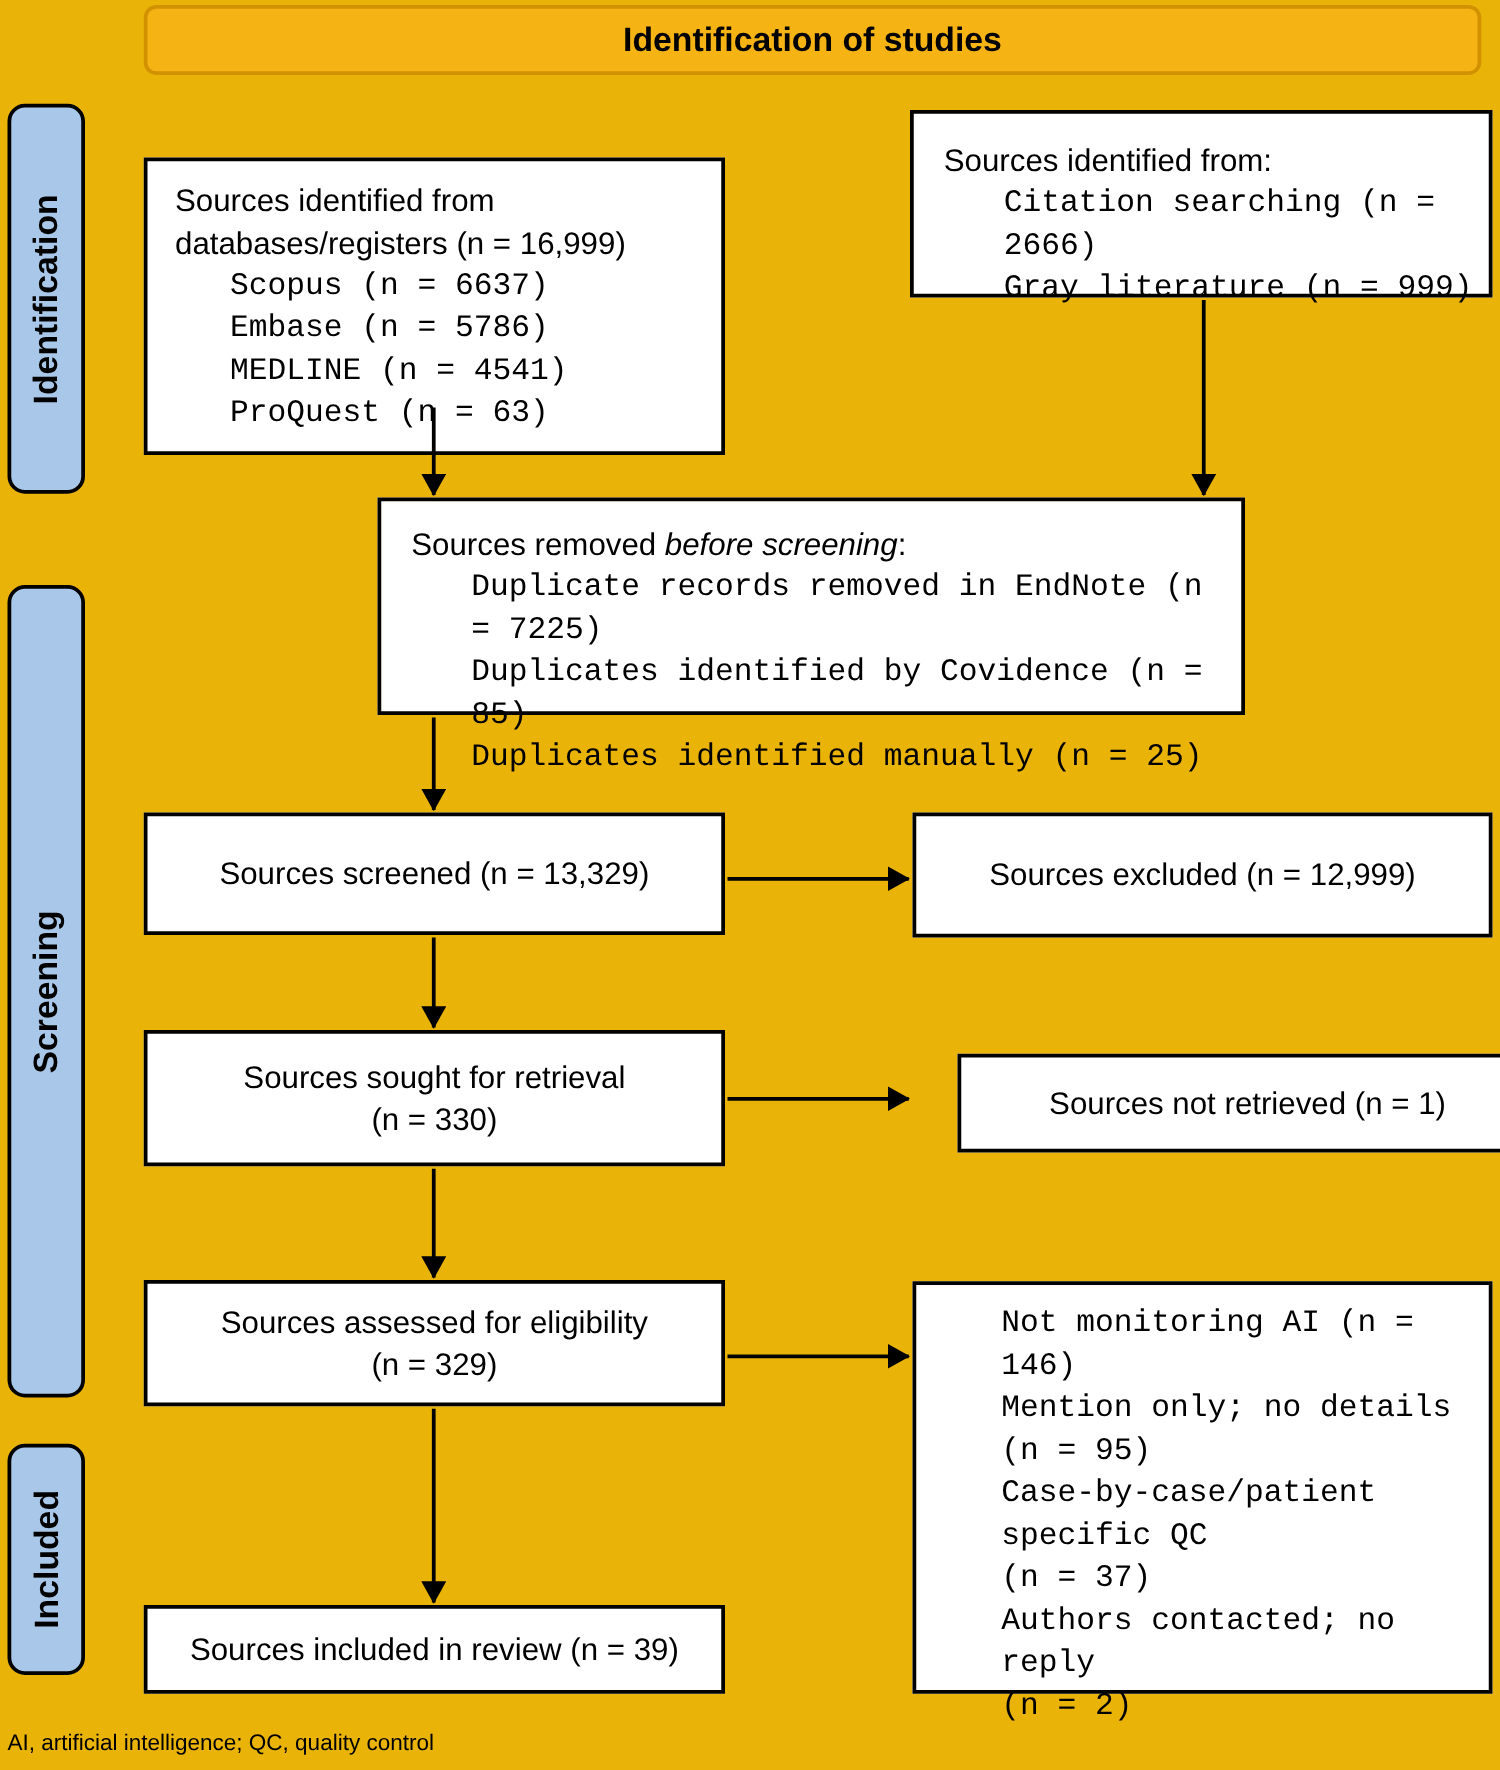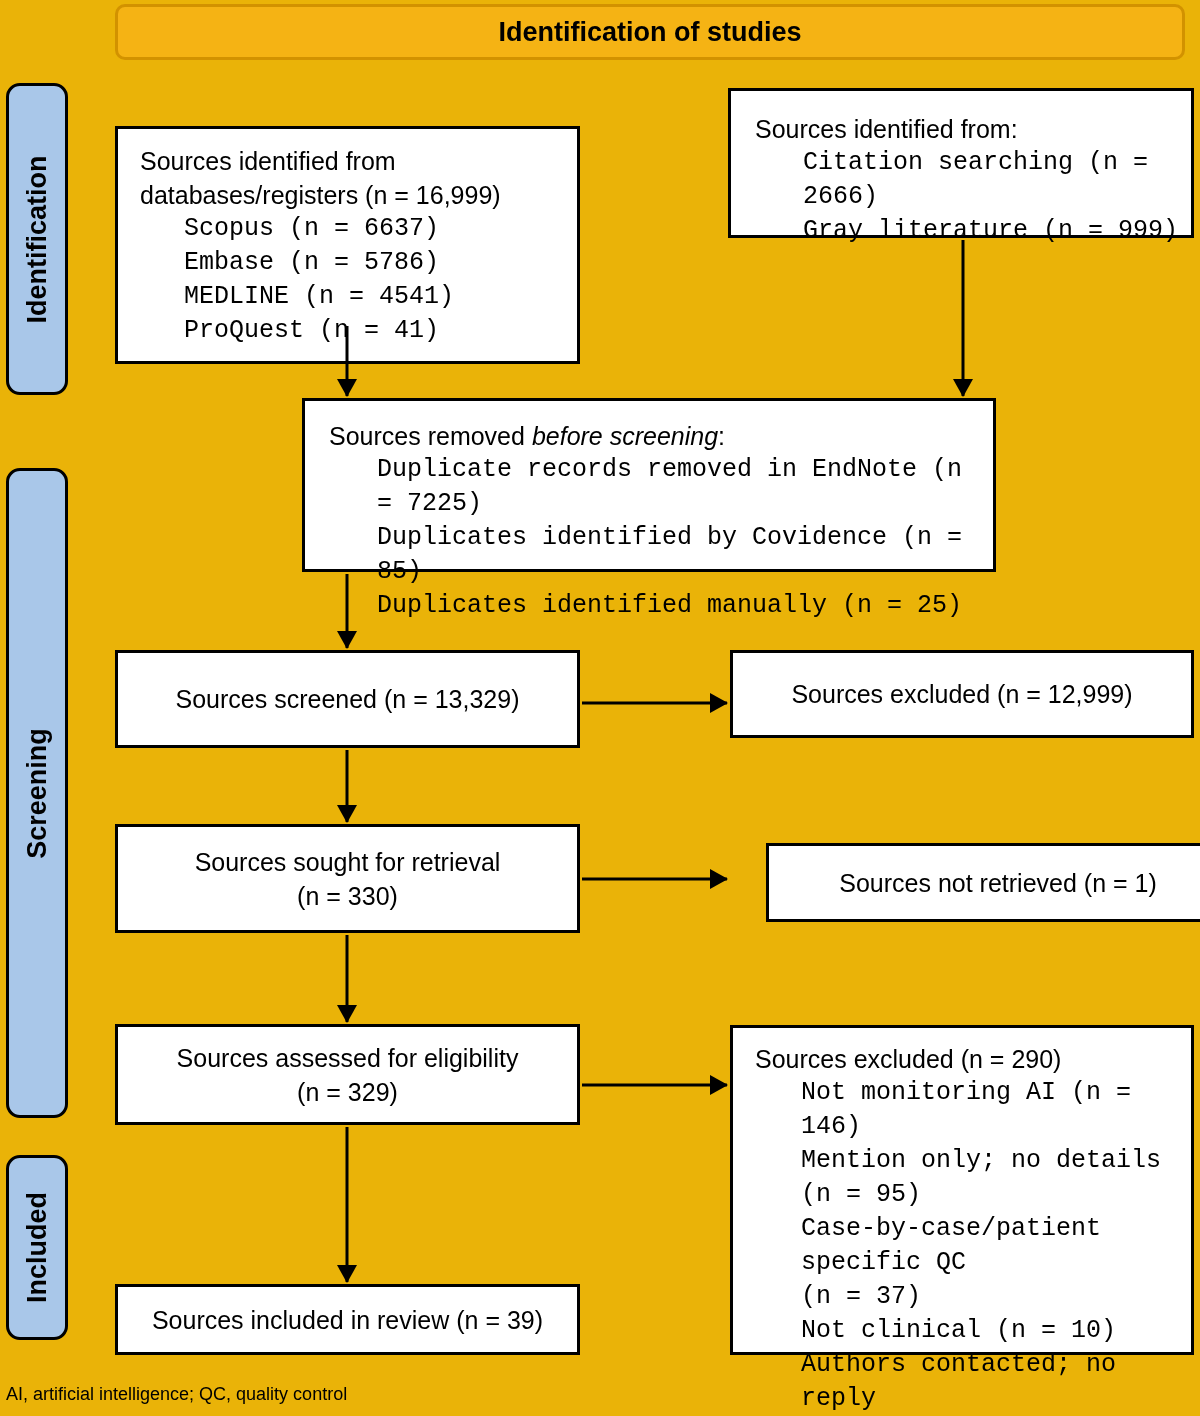--- a/index.html
+++ b/index.html
@@ -50,21 +50,21 @@
   }
   .pre { white-space: pre-line; }
   .box-item { white-space: pre-line; font-family: Liberation Mono, monospace; }
   .b-databases { left: 115px; top: 86px; width: 465px; height: 238px; padding: 15px 10px 0 22px; margin-top: 40px; }
   .b-databases .box-item { padding-left: 44px; }
   .b-other { left: 728px; top: 88px; width: 466px; height: 150px; padding: 21px 10px 0 24px; }
   .b-other .box-item { padding-left: 48px; }
   .b-removed { left: 302px; top: 398px; width: 694px; height: 174px; padding: 18px 10px 0 24px; }
   .b-removed .box-item { padding-left: 48px; }
   .b-screened { left: 115px; top: 650px; width: 465px; height: 98px; }
-  .b-excluded-screening { left: 730px; top: 650px; width: 464px; height: 88px; }
+  .b-excluded-screening { left: 730px; top: 650px; width: 464px; height: 100px; }
   .b-sought { left: 115px; top: 824px; width: 465px; height: 109px; }
   .b-not-retrieved { left: 730px; top: 843px; width: 464px; height: 79px; margin-left: 36px; }
   .b-assessed { left: 115px; top: 1024px; width: 465px; height: 101px; }
   .b-excluded-eligibility { left: 730px; top: 1025px; width: 464px; height: 330px; padding: 14px 12px 0 22px; }
   .b-excluded-eligibility .box-item { padding-left: 46px; }
   .b-included { left: 115px; top: 1284px; width: 465px; height: 71px; }
   .footer-note {
     position: absolute;
     left: 6px; top: 1384px;
     font-size: 18px;
@@ -94,21 +94,21 @@
   <div class="side-label" style="top: 1155px; height: 185px;">
     <span>Included</span>
   </div>
 
   <div class="box b-databases">
     <div class="pre">Sources identified from
 databases/registers (n = 16,999)</div>
     <div class="box-item">Scopus (n = 6637)</div>
     <div class="box-item">Embase (n = 5786)</div>
     <div class="box-item">MEDLINE (n = 4541)</div>
-    <div class="box-item">ProQuest (n = 41)</div>
+    <div class="box-item">ProQuest (n = 63)</div>
   </div>
 
   <div class="box b-other">
     <div>Sources identified from:</div>
     <div class="box-item">Citation searching (n = 2666)</div>
     <div class="box-item">Gray literature (n = 999)</div>
   </div>
 
   <div class="box b-removed">
     <div><span>Sources removed </span><i>before screening</i><span>:</span></div>
@@ -133,27 +133,25 @@
   <div class="box box-flex b-not-retrieved">
     <span>Sources not retrieved (n = 1)</span>
   </div>
 
   <div class="box box-flex b-assessed">
     <span class="pre">Sources assessed for eligibility
 (n = 329)</span>
   </div>
 
   <div class="box b-excluded-eligibility">
-    <div>Sources excluded (n = 290)</div>
     <div class="box-item">Not monitoring AI (n = 146)</div>
     <div class="box-item">Mention only; no details
 (n = 95)</div>
     <div class="box-item">Case-by-case/patient specific QC
 (n = 37)</div>
-    <div class="box-item">Not clinical (n = 10)</div>
     <div class="box-item">Authors contacted; no reply
 (n = 2)</div>
   </div>
 
   <div class="box box-flex b-included">
     <span>Sources included in review (n = 39)</span>
   </div>
 
   <div class="footer-note">AI, artificial intelligence; QC, quality control</div>
 

